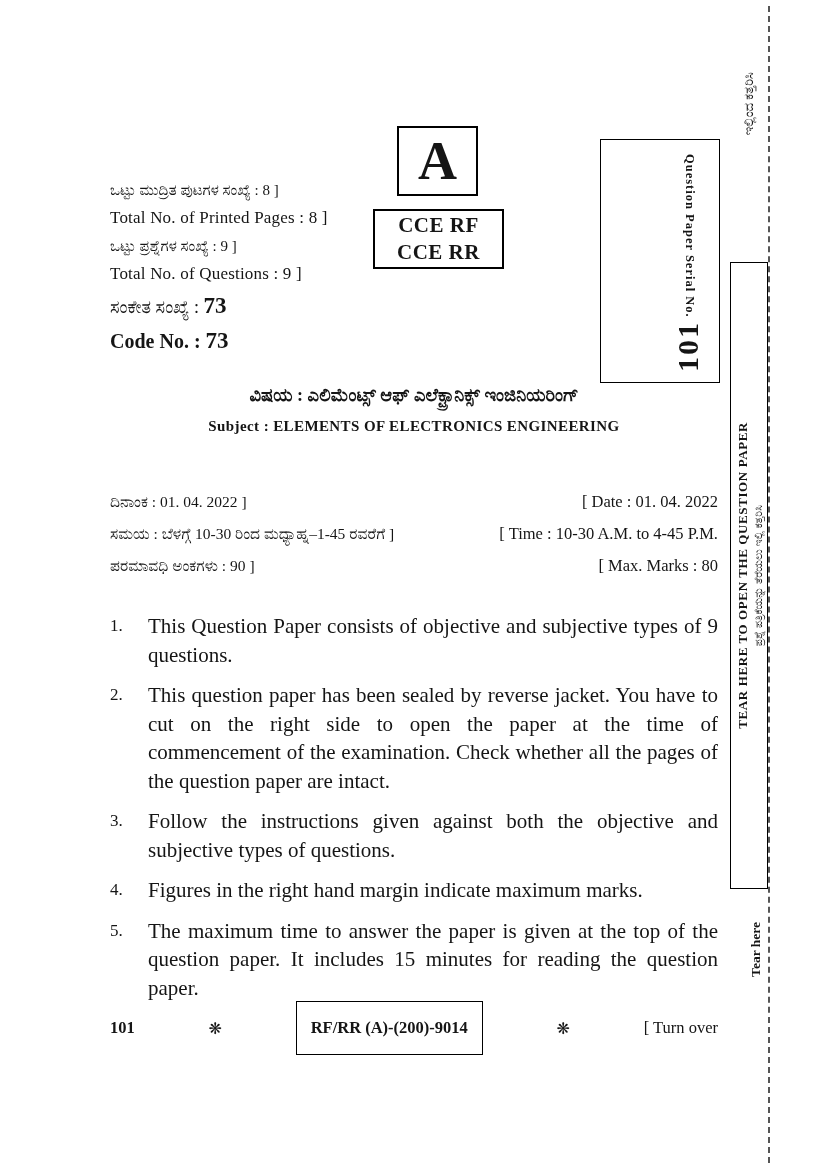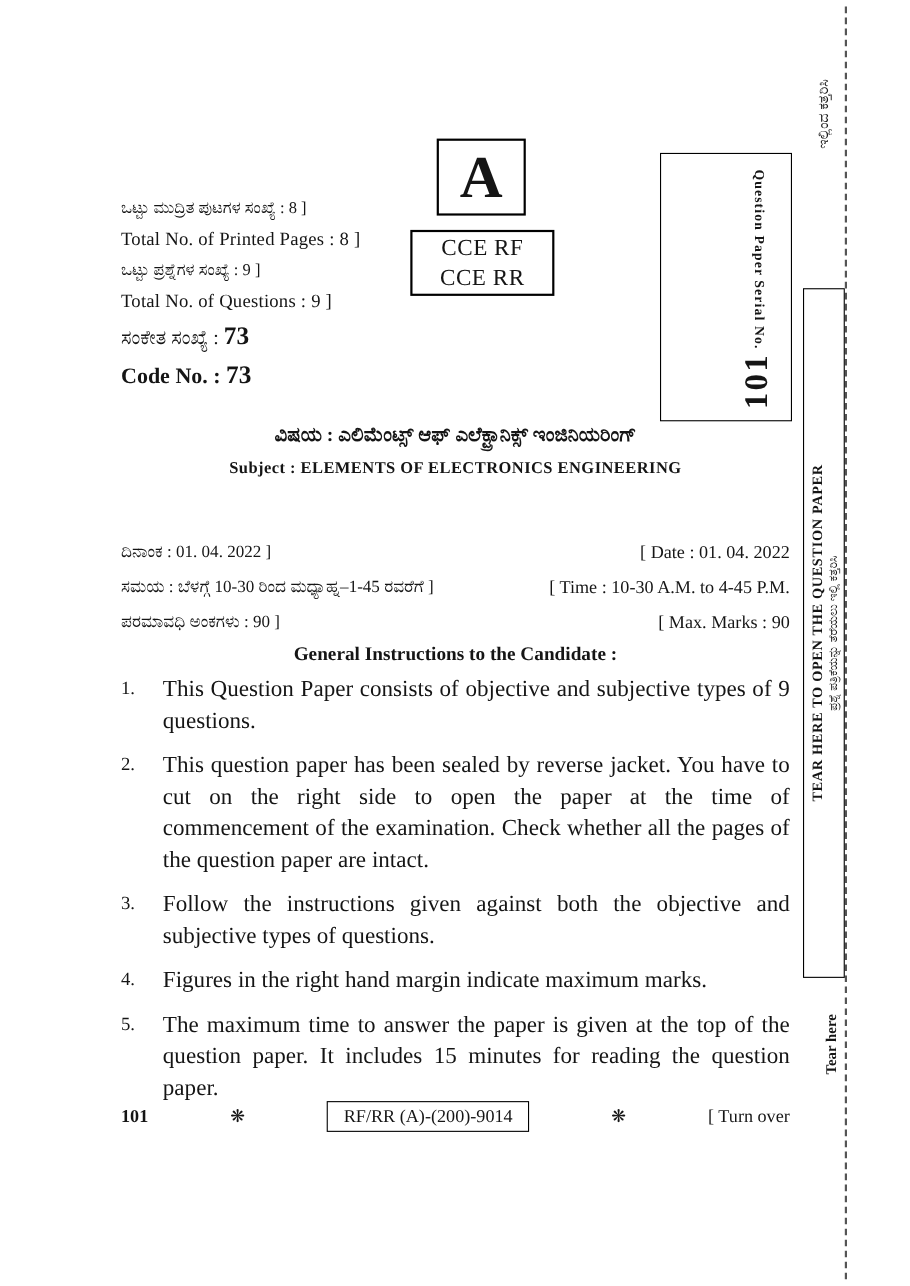--- a/index.html
+++ b/index.html
@@ -25,21 +25,21 @@
     border:2px solid #000; display:flex; align-items:center; justify-content:center;
   }
   .version-letter { font-size:54px; font-weight:bold; line-height:1; }
 
   
   .cce-box {
     position:absolute; left:373px; top:209px; width:131px; height:60px;
     border:2px solid #000; display:flex; flex-direction:column;
     align-items:center; justify-content:center;
   }
-  .cce-box div { font-size:21px; font-weight:normal; line-height:27px; letter-spacing:0.5px; }
+  .cce-box div { font-size:21px; font-weight:bold; line-height:27px; letter-spacing:0.5px; }
 
   
   .serial-box {
     position:absolute; left:600px; top:139px; width:120px; height:244px;
     border:1.5px solid #000;
   }
   .serial-label {
     position:absolute; top:14px; right:22px;
     writing-mode:vertical-rl;
     font-size:12.5px; font-weight:bold; letter-spacing:1px;
@@ -79,21 +79,21 @@
   .inst-text { flex:1; font-size:21px; line-height:28.5px; text-align:justify; }
 
   
   .footer {
     position:absolute; left:110px; top:1001px; width:608px;
     display:flex; align-items:center; justify-content:space-between;
     font-size:16.5px;
   }
   .footer-page-code { font-weight:bold; }
   .ornament { font-size:16px; }
-  .paper-code-box { border:1.8px solid #000; padding:3px 14px; font-weight:normal; }
+  .paper-code-box { border:1.8px solid #000; padding:16px 14px; font-weight:bold; }
 
   
   .dash-line {
     position:absolute; left:768px; top:6px; height:1157px; width:0;
     border-left:2px dashed #555;
   }
   .cut-here-kn {
     position:absolute; left:741px; top:72px;
     writing-mode:vertical-rl; transform:rotate(180deg);
     font-size:13px;
@@ -157,25 +157,24 @@
     <div class="meta-row">
       <span class="meta-kn">ದಿನಾಂಕ : 01. 04. 2022 ]</span>
       <span class="meta-en">[ Date : 01. 04. 2022</span>
     </div>
     <div class="meta-row">
       <span class="meta-kn">ಸಮಯ : ಬೆಳಗ್ಗೆ 10-30 ರಿಂದ ಮಧ್ಯಾಹ್ನ–1-45 ರವರೆಗೆ ]</span>
       <span class="meta-en">[ Time : 10-30 A.M. to 4-45 P.M.</span>
     </div>
     <div class="meta-row">
       <span class="meta-kn">ಪರಮಾವಧಿ ಅಂಕಗಳು : 90 ]</span>
-      <span class="meta-en">[ Max. Marks : 90</span>
-    </div>
-  </div>
-
-  <div class="gi-heading">General Instructions to the Candidate :</div>
+      <span class="meta-en">[ Max. Marks : 80</span>
+    </div>
+  </div>
+
 
   <div class="instructions">
     <div class="inst">
       <div class="inst-num">1.</div>
       <div class="inst-text">This Question Paper consists of objective and subjective types of 9 questions.</div>
     </div>
     <div class="inst">
       <div class="inst-num">2.</div>
       <div class="inst-text">This question paper has been sealed by reverse jacket. You have to cut on the right side to open the paper at the time of commencement of the examination. Check whether all the pages of the question paper are intact.</div>
     </div>

